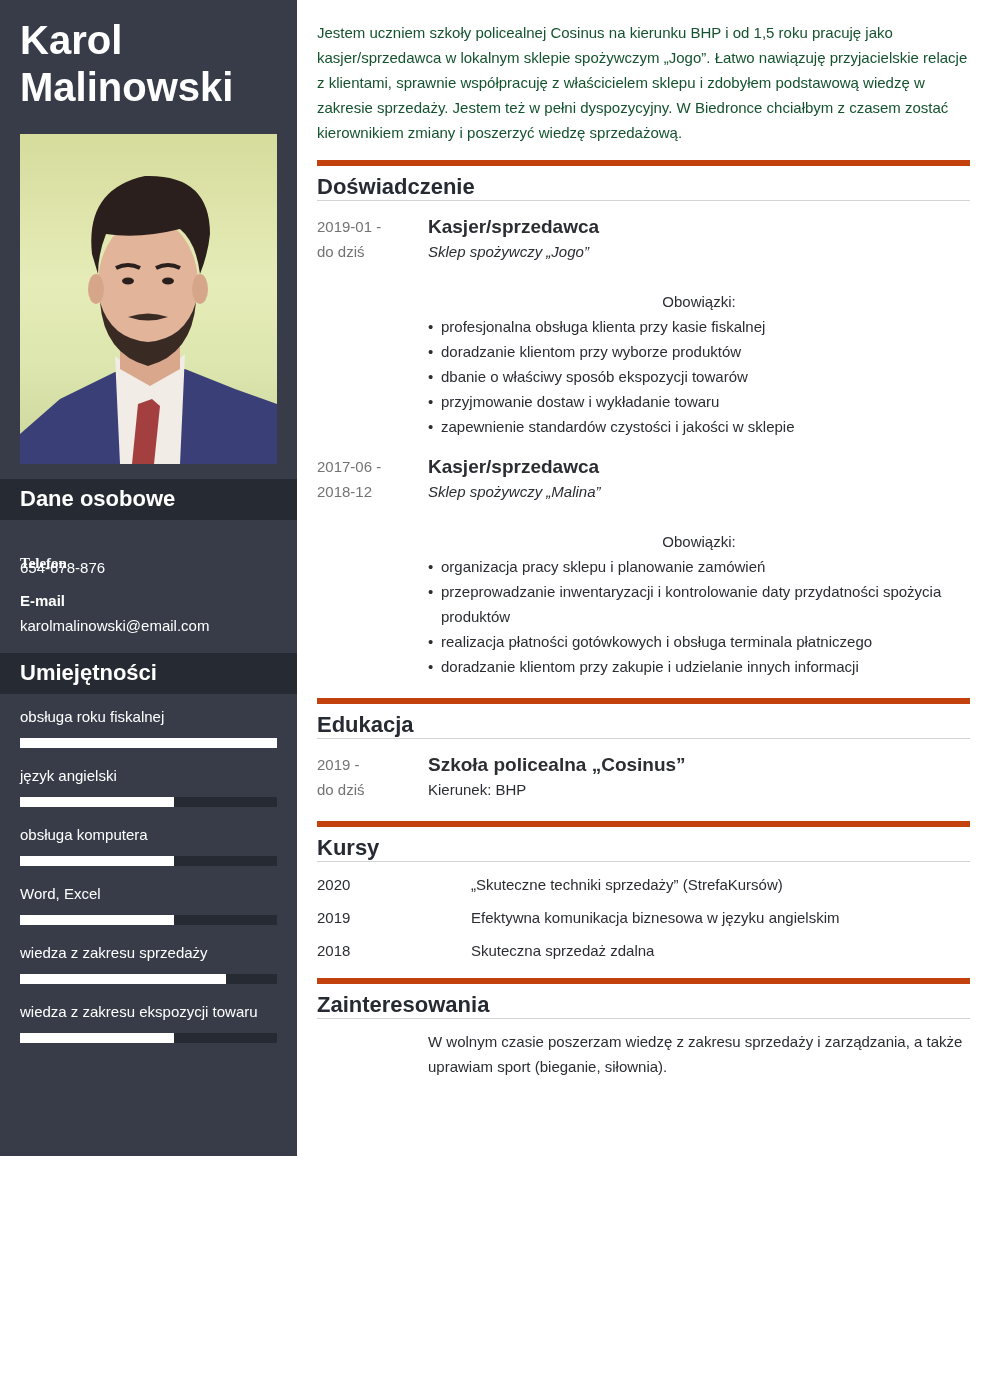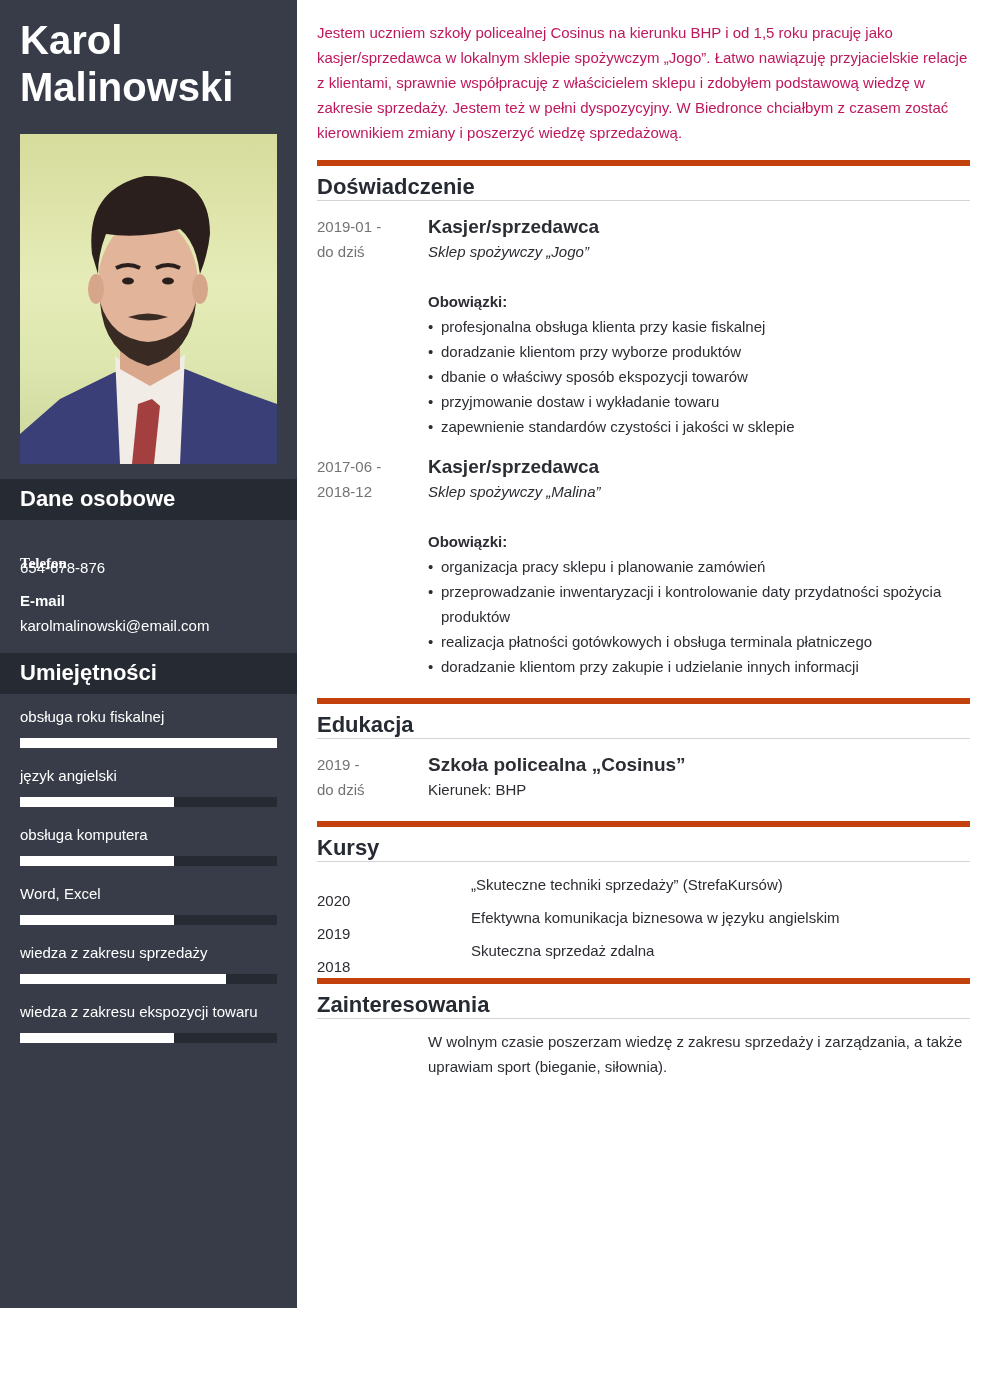--- a/index.html
+++ b/index.html
@@ -1,53 +1,53 @@
 <!DOCTYPE html>
 <html><head>
 <meta charset="utf-8">
 <style>
   * { box-sizing: border-box; margin: 0; padding: 0; }
   html, body { width: 990px; height: 1400px; background: #ffffff; }
   body { font-family: "Liberation Sans", sans-serif; color: #2b2d33; position: relative; overflow: hidden; }
 
-  .sidebar { position: absolute; left: 0; top: 0; width: 297px; height: 1308px; background: #373c48; color: #ffffff; }
+  .sidebar { position: absolute; left: 0; top: 0; width: 297px; height: 1156px; background: #373c48; color: #ffffff; }
   .name { position: absolute; left: 20px; top: 17px; width: 260px; font-size: 40px; font-weight: bold; line-height: 47px; color: #ffffff; }
   .photo { position: absolute; left: 20px; top: 134px; width: 257px; height: 330px; overflow: hidden; background: linear-gradient(180deg, #d6dc9c 0%, #e6ecb8 45%, #dde6ae 70%, #c9d49a 100%); }
   .photo svg { display: block; }
 
   .side-header { position: absolute; left: 0; width: 297px; height: 41px; background: #262a33; }
   .side-header span { position: absolute; left: 20px; top: 7px; font-size: 22px; font-weight: bold; color: #ffffff; }
 
   .contact-label { position: absolute; left: 20px; font-size: 15px; font-weight: bold; color: #ffffff; }
   .contact-value { position: absolute; left: 20px; font-size: 15px; color: #ffffff; }
 
   .skill { position: absolute; left: 20px; width: 257px; }
   .skill-label { font-size: 15px; color: #ffffff; line-height: 18px; display: block; }
   .skill-bar { margin-top: 12px; width: 257px; height: 10px; background: #262a33; position: relative; }
   .skill-fill { position: absolute; left: 0; top: 0; height: 10px; background: #ffffff; }
 
   .main { position: absolute; left: 317px; top: 0; width: 653px; }
-  .summary { position: absolute; left: 0; top: 20px; width: 653px; font-size: 15px; line-height: 25px; color: #be185d; }
+  .summary { position: absolute; left: 0; top: 20px; width: 653px; font-size: 15px; line-height: 25px; color: #14532d; }
 
   .section-title { position: absolute; left: 0; width: 653px; height: 41px; border-top: 6px solid #c2410c; border-bottom: 1px solid #d4d4d4; }
   .section-title span { position: absolute; left: 0; top: 8px; font-size: 22px; font-weight: bold; color: #262a33; }
 
   .entry { position: absolute; left: 0; width: 653px; }
   .entry-date { position: absolute; left: 0; top: 0; width: 100px; font-size: 15px; line-height: 25px; color: #737373; }
   .entry-body { position: absolute; left: 111px; top: 0; width: 542px; }
   .entry-title { font-size: 19px; font-weight: bold; line-height: 25px; color: #2b2d33; display: block; }
   .entry-sub { font-size: 15px; font-style: italic; line-height: 25px; color: #2b2d33; display: block; }
   .entry-plain { font-size: 15px; line-height: 25px; color: #2b2d33; display: block; }
-  .duties-label { font-size: 15px; font-weight: bold; line-height: 25px; margin-top: 25px; display: block; }
+  .duties-label { font-size: 15px; font-weight: normal; line-height: 25px; margin-top: 25px; display: block; text-align: center; }
   .duties { list-style: none; }
   .duties li { position: relative; padding-left: 13px; font-size: 15px; line-height: 25px; color: #2b2d33; }
   .duties li::before { content: "\2022"; position: absolute; left: 0; top: 0; }
 
   .course { position: absolute; left: 0; width: 653px; height: 25px; }
-  .course-year { position: absolute; left: 0; top: 0; font-size: 15px; line-height: 25px; margin-top: 16px; }
+  .course-year { position: absolute; left: 0; top: 0; font-size: 15px; line-height: 25px; }
   .course-name { position: absolute; left: 111px; top: 0; font-size: 15px; line-height: 25px; margin-left: 43px; }
 </style>
 </head>
 <body>
 
 <aside class="sidebar">
   <h1 class="name">
     <span>Karol</span><br>
     <span>Malinowski</span>
   </h1>

